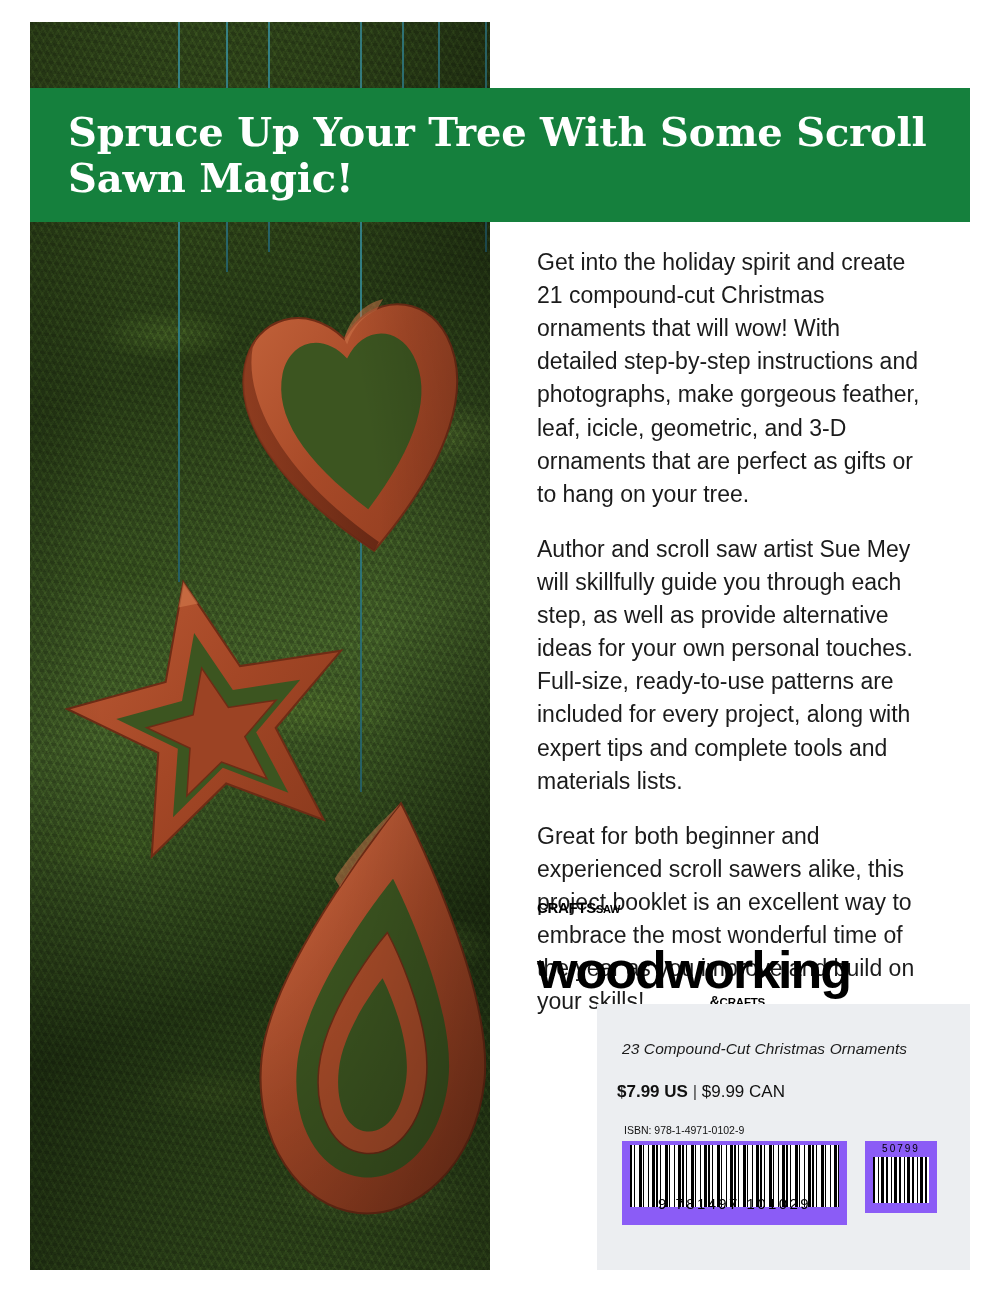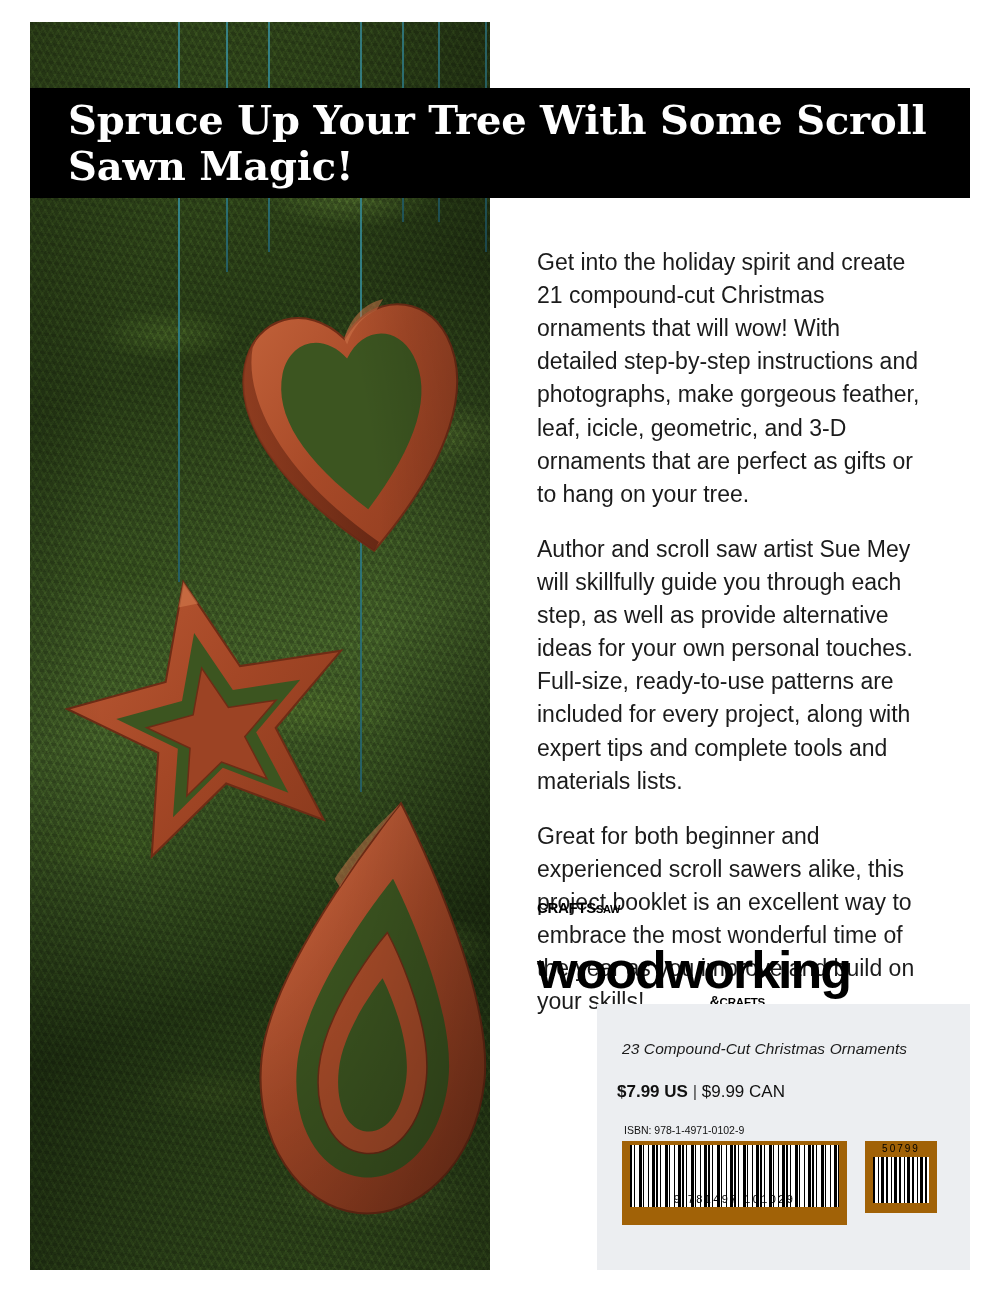--- a/index.html
+++ b/index.html
@@ -68,22 +68,22 @@
   
   .orn { position: absolute; }
   .orn svg { display: block; }
 
   
   .banner {
     position: absolute;
     left: 30px;
     top: 88px;
     width: 940px;
-    height: 110px;
-    background: #000000;
+    height: 134px;
+    background: #15803d;
     display: flex;
     align-items: center;
   }
   .banner h1 {
     margin: 0;
     padding: 0 0 0 38px;
     color: #ffffff;
     font-family: "DejaVu Serif", serif;
     font-weight: bold;
     font-size: 40px;
@@ -169,21 +169,21 @@
   .pricebox .price .sep { color: #444; }
   .pricebox .isbn-text {
     position: absolute;
     left: 27px;
     top: 120px;
     font-size: 10.5px;
     color: #111;
   }
   .barcode {
     position: absolute;
-    background: #a16207;
+    background: #8b5cf6;
   }
   .bc-main { left: 25px; top: 137px; width: 225px; height: 84px; }
   .bc-addon { left: 268px; top: 137px; width: 72px; height: 72px; }
   .bars {
     position: absolute;
     left: 8px; right: 8px; top: 4px;
     height: 62px;
     background-image:
       repeating-linear-gradient(90deg,
         #000 0 2px, #fff 2px 4px, #000 4px 5px, #fff 5px 9px,
@@ -193,23 +193,23 @@
   .bc-addon .bars {
     top: 16px;
     height: 46px;
     background-image:
       repeating-linear-gradient(90deg,
         #000 0 2px, #fff 2px 5px, #000 5px 6px, #fff 6px 8px,
         #000 8px 11px, #fff 11px 13px);
   }
   .bc-num {
     position: absolute;
-    left: 6px; right: 6px; bottom: 20px;
-    font-family: "Liberation Sans", sans-serif;
-    font-size: 11px;
+    left: 6px; right: 6px; bottom: 13px;
+    font-family: "Liberation Sans", sans-serif;
+    font-size: 15px;
     letter-spacing: 2.4px;
     color: #000;
     text-align: center;
   }
   .bc-addon .bc-num {
     top: 2px;
     bottom: auto;
     font-size: 10px;
     letter-spacing: 2px;
   }

